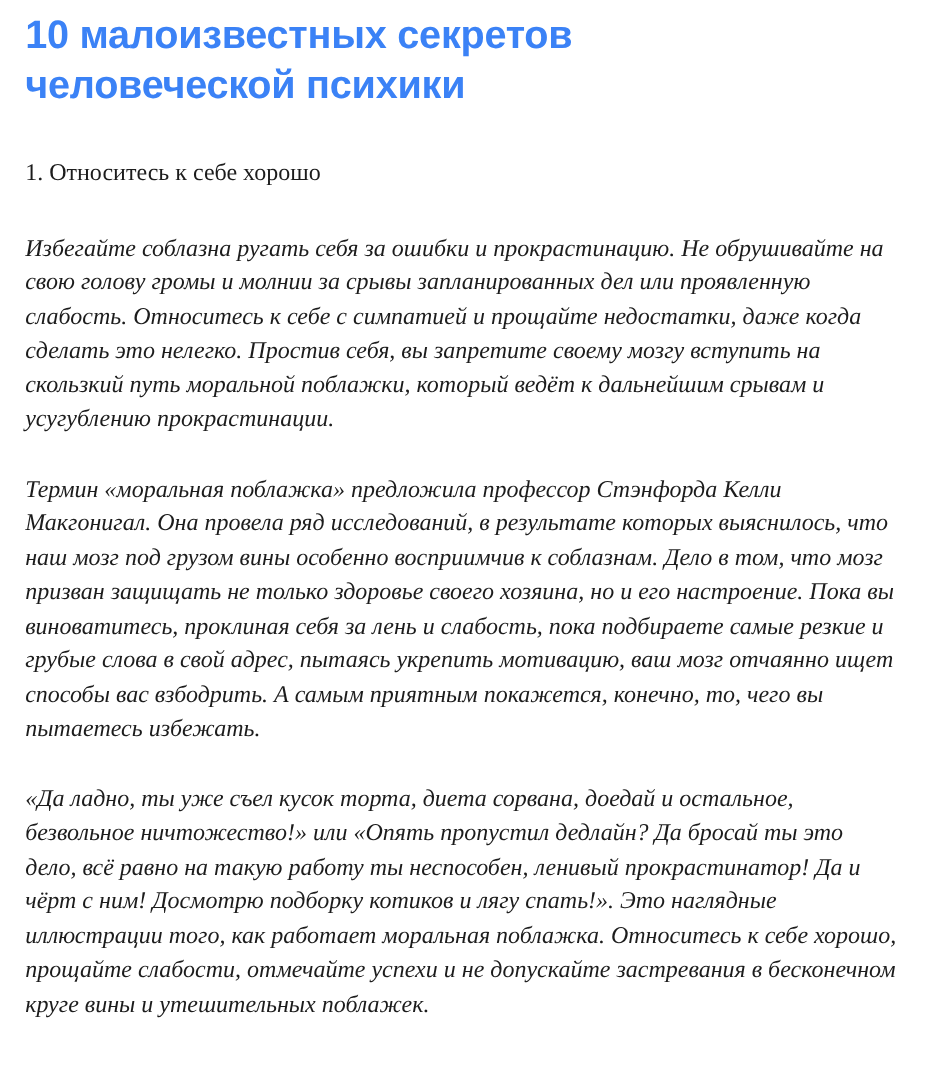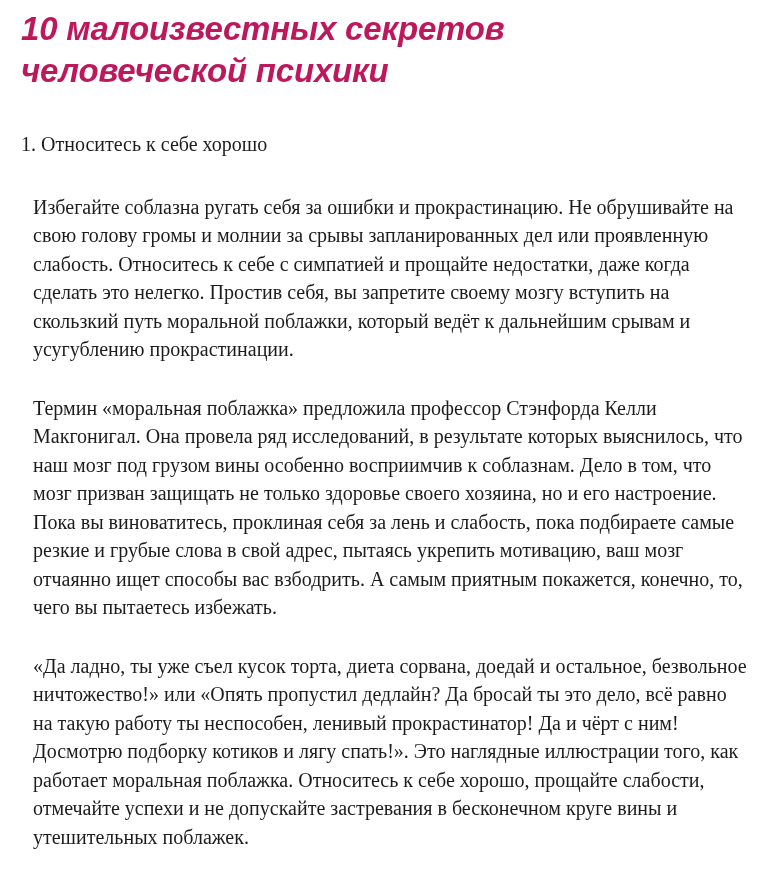--- a/index.html
+++ b/index.html
@@ -16,38 +16,38 @@
   .article {
     box-sizing: border-box;
     width: 777px;
     padding: 8px 30px 30px 21px;
   }
   .article-title {
     font-family: "Liberation Sans", "DejaVu Sans", sans-serif;
     font-weight: 700;
     font-size: 33px;
     line-height: 42px;
-    color: #be185d;
+    color: #3b82f6;
     letter-spacing: -0.2px;
     margin: 0 0 38px 0;
     max-width: 600px;
-    font-style: italic;
   }
   .body-text {
     font-family: "Liberation Serif", "DejaVu Serif", serif;
     font-size: 20px;
     line-height: 28.5px;
     color: #1c1c1c;
     max-width: 726px;
   }
   .section-heading {
     margin: 4px 0 34px 0;
   }
   .paragraph {
-    margin: 0 0 30px 12px;
+    margin: 0 0 30px 0;
+    font-style: italic;
   }
   .subheading {
     margin: 0 0 30px 0;
   }
 </style>
 </head>
 <body>
 
 <div class="article">
   <h1 class="article-title">10 малоизвестных секретов человеческой психики</h1>

